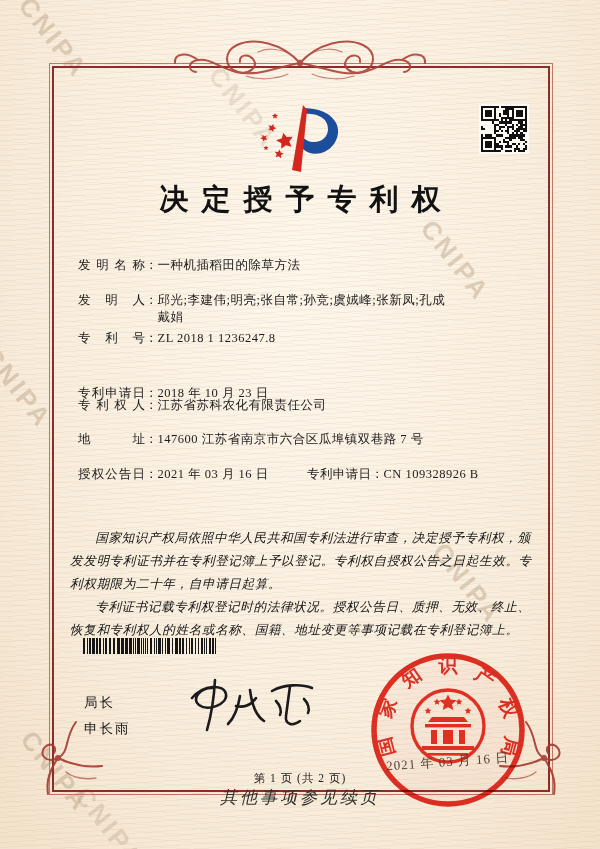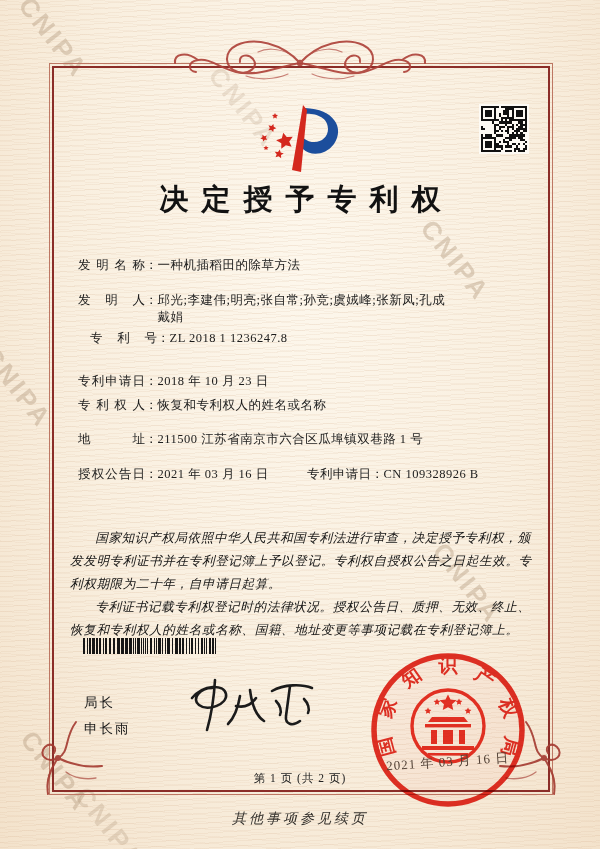--- a/index.html
+++ b/index.html
@@ -43,21 +43,21 @@
     font-style:italic;letter-spacing:0.6px;
   }
   .barcode{position:absolute;left:83px;top:638px;width:140px;height:16px;display:flex;}
   .barcode .bar{background:#161616;height:16px;flex:none;}
   .director{position:absolute;left:84px;top:690px;font-size:13.5px;line-height:26px;letter-spacing:2px;color:#171717;}
   .signature{position:absolute;left:178px;top:676px;}
   .seal{position:absolute;left:368px;top:650px;mix-blend-mode:multiply;opacity:0.95;}
   .seal-char{font-size:19px;font-weight:bold;fill:#e3271c;font-family:"Liberation Serif","DejaVu Serif",serif;}
   .seal-date-text{font-size:13px;fill:#4a3b33;letter-spacing:1px;font-family:"Liberation Serif","DejaVu Serif",serif;}
   .page-num{position:absolute;left:0;top:771px;width:100%;text-align:center;font-size:11.5px;letter-spacing:1px;color:#222;}
-  .footer-note{position:absolute;left:0;top:810px;width:100%;text-align:center;font-size:14px;letter-spacing:3px;color:#33302c;font-style:italic;}
+  .footer-note{position:absolute;left:0;top:786px;width:100%;text-align:center;font-size:17px;letter-spacing:3px;color:#33302c;font-style:italic;}
   .flourish-top{position:absolute;left:150px;top:30px;}
   .corner-l{position:absolute;left:36px;top:720px;}
   .corner-r{position:absolute;left:492px;top:720px;transform:scaleX(-1);}
 </style>
 </head>
 <body>
 
 <div class="page">
 
   <div class="wm" style="left:6px;top:22px;">CNIPA</div>
@@ -570,31 +570,31 @@
 
   <div class="title">决定授予专利权</div>
 
   <div class="field-row" style="top:292px;">
     <span class="field-label">发明人</span><span class="field-colon">：</span><span class="field-value">邱光;李建伟;明亮;张自常;孙竞;虞娀峰;张新凤;孔成
 戴娟</span>
   </div>
   <div class="field-row" style="top:257px;">
     <span class="field-label">发明名称</span><span class="field-colon">：</span><span class="field-value">一种机插稻田的除草方法</span>
   </div>
-  <div class="field-row" style="top:330px;margin-left:12px;">
+  <div class="field-row" style="top:330px;">
     <span class="field-label">专利号</span><span class="field-colon">：</span><span class="field-value">ZL 2018 1 1236247.8</span>
   </div>
-  <div class="field-row" style="top:373px;">
+  <div class="field-row" style="top:385px;">
     <span class="field-label">专利申请日</span><span class="field-colon">：</span><span class="field-value">2018 年 10 月 23 日</span>
   </div>
   <div class="field-row" style="top:397px;">
-    <span class="field-label">专利权人</span><span class="field-colon">：</span><span class="field-value">恢复和专利权人的姓名或名称</span>
+    <span class="field-label">专利权人</span><span class="field-colon">：</span><span class="field-value">江苏省苏科农化有限责任公司</span>
   </div>
   <div class="field-row" style="top:431px;">
-    <span class="field-label">地址</span><span class="field-colon">：</span><span class="field-value">211500 江苏省南京市六合区瓜埠镇双巷路 1 号</span>
+    <span class="field-label">地址</span><span class="field-colon">：</span><span class="field-value">147600 江苏省南京市六合区瓜埠镇双巷路 7 号</span>
   </div>
   <div class="field-row" style="top:466px;">
     <span class="field-label">授权公告日</span><span class="field-colon">：</span><span class="field-value">2021 年 03 月 16 日</span>
     <span class="pair2">
       <span class="field-label">专利申请日</span><span class="field-colon">：</span><span class="field-value">CN 109328926 B</span>
     </span>
   </div>
 
   <div class="legal">
     <p>国家知识产权局依照中华人民共和国专利法进行审查，决定授予专利权，颁发发明专利证书并在专利登记簿上予以登记。专利权自授权公告之日起生效。专利权期限为二十年，自申请日起算。</p>

